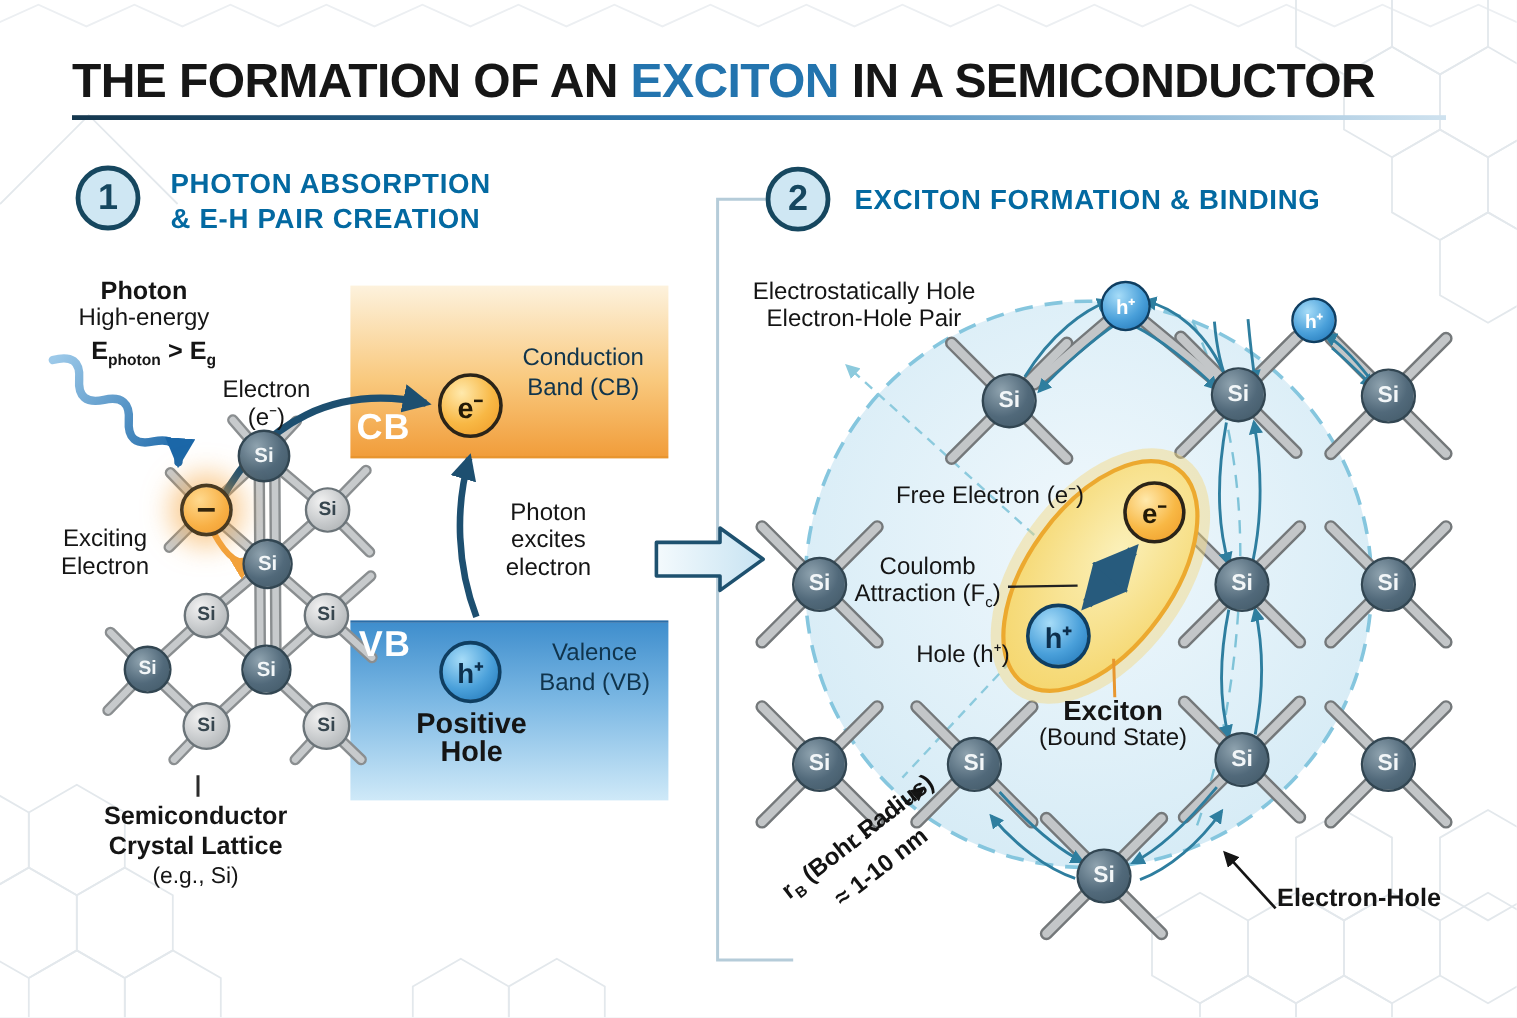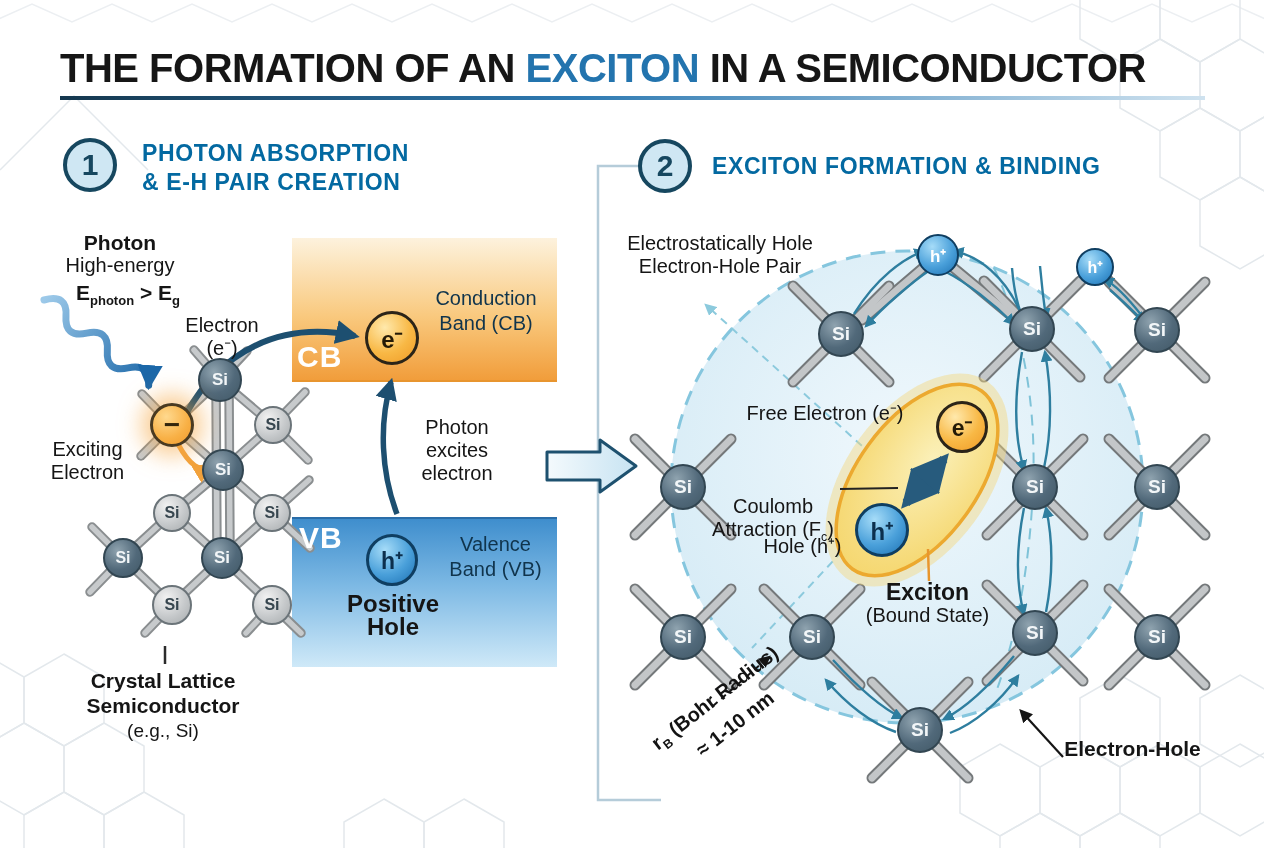--- a/index.html
+++ b/index.html
@@ -292,22 +292,22 @@
     <div>Valence</div>
     <div>Band (VB)</div>
   </div>
   <div class="abs lbl b" style="left:328px;top:592px;width:130px;font-size:24px;">Positive Hole</div>
   <div class="abs lbl" style="left:404px;top:416px;width:106px;">
     <div>Photon</div>
     <div>excites</div>
     <div>electron</div>
   </div>
   <div class="abs lbl" style="left:63px;top:668px;width:200px;line-height:25px;">
+    <div class="b" style="font-size:21px;">Semiconductor</div>
     <div class="b" style="font-size:21px;">Crystal Lattice</div>
-    <div class="b" style="font-size:21px;">Semiconductor</div>
     <div style="font-size:19px;">(e.g., Si)</div>
   </div>
 
   <div class="atom dark" style="left:220px;top:380px;width:44px;height:44px;font-size:17px;">Si</div>
   <div class="atom light" style="left:273px;top:425px;width:38px;height:38px;font-size:16px;">Si</div>
   <div class="atom dark" style="left:223px;top:470px;width:42px;height:42px;font-size:17px;">Si</div>
   <div class="atom light" style="left:172px;top:513px;width:38px;height:38px;font-size:16px;">Si</div>
   <div class="atom light" style="left:272px;top:513px;width:38px;height:38px;font-size:16px;">Si</div>
   <div class="atom dark" style="left:123px;top:558px;width:40px;height:40px;font-size:16px;">Si</div>
   <div class="atom dark" style="left:222px;top:558px;width:42px;height:42px;font-size:17px;">Si</div>
@@ -321,21 +321,21 @@
   <div class="abs stepnum" style="left:638px;top:139px;">
     <span>2</span>
   </div>
   <div class="abs h2" style="left:712px;top:152px;">EXCITON FORMATION &amp; BINDING</div>
 
   <div class="abs lbl" style="left:600px;top:232px;width:240px;">
     <div>Electrostatically Hole</div>
     <div>Electron-Hole Pair</div>
   </div>
   <div class="abs lbl" style="left:735px;top:402px;width:180px;">Free Electron (e⁻)</div>
-  <div class="abs lbl" style="left:698px;top:495px;width:150px;">
+  <div class="abs lbl" style="left:698px;top:461px;width:150px;">
     <div>Coulomb</div>
     <div><span>Attraction (F</span><sub>c</sub><span>)</span></div>
   </div>
   <div class="abs lbl" style="left:750px;top:535px;width:105px;">Hole (h⁺)</div>
   <div class="abs lbl" style="left:855px;top:581px;width:145px;">
     <div class="b" style="font-size:23px;">Exciton</div>
     <div>(Bound State)</div>
   </div>
   <div class="abs bohr" style="left:625px;top:682px;width:200px;">
     <div><span>r</span><sub>B</sub><span style="white-space:pre;"> (Bohr Radius)</span></div>

